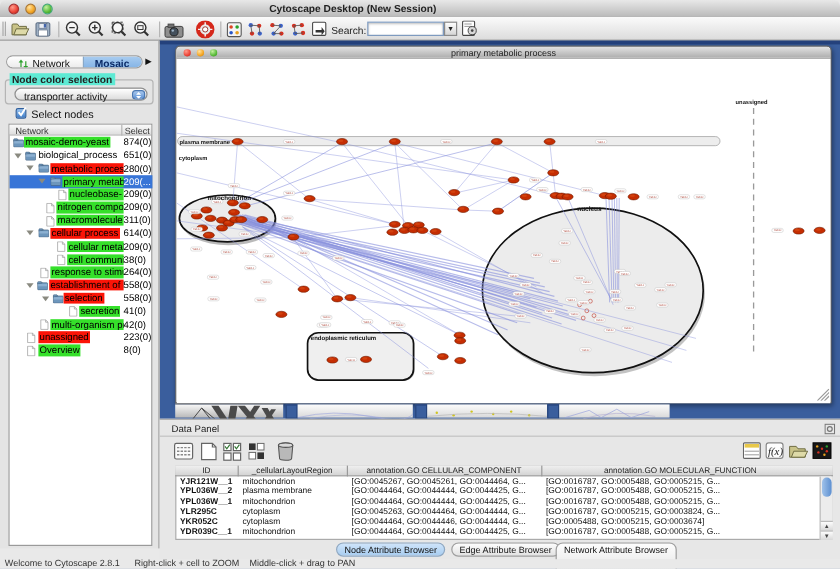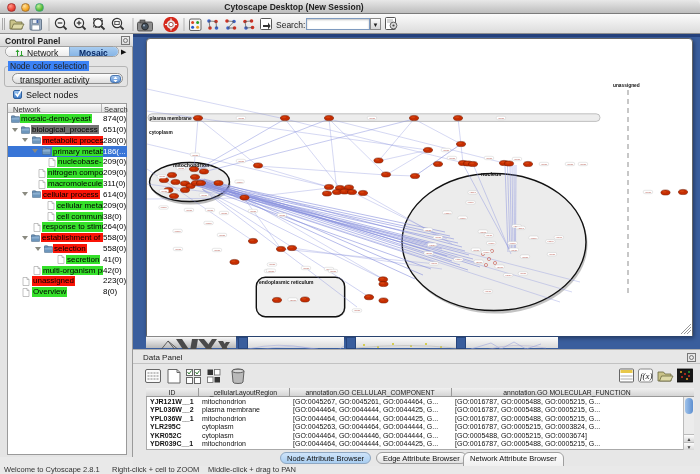--- a/index.html
+++ b/index.html
@@ -127,20 +127,26 @@
       <line x1="2" y1="5" x2="8" y2="5" stroke="#888" stroke-width="0.7"></line>
       <circle cx="8.5" cy="8.5" r="3.4" fill="#d8d8d8" stroke="#444" stroke-width="0.8"></circle>
       <circle cx="8.5" cy="8.5" r="1.1" fill="#444"></circle>
     </svg>
 </div>
 
 <div class="abs" style="left:133px;top:34px;width:567px;height:315px;background:#3a5e9d;border-top:2px solid #24417c"></div>
 <div class="abs" style="left:133px;top:34px;width:567px;height:3px;background:#24417c"></div>
 
 <div class="abs" style="left:146px;top:38px;width:547px;height:298px;background:#fff;border:1px solid #666;border-radius:4px 4px 0 0;box-shadow:1px 2px 4px rgba(0,0,0,0.4)">
+  <div class="abs" style="left:0;top:0;width:545px;height:9.5px;background:linear-gradient(#e2e2e2,#aeaeae);border-bottom:1px solid #808080;border-radius:3.5px 3.5px 0 0">
+    <div class="abs" style="left:6px;top:2.2px;width:5.5px;height:5.5px;border-radius:50%;background:radial-gradient(circle at 35% 30%,#ff9a8a,#ec4437 60%,#b1221a)"></div>
+    <div class="abs" style="left:17px;top:2.2px;width:5.5px;height:5.5px;border-radius:50%;background:radial-gradient(circle at 35% 30%,#ffe2a0,#f5a623 60%,#c07d12)"></div>
+    <div class="abs" style="left:28px;top:2.2px;width:5.5px;height:5.5px;border-radius:50%;background:radial-gradient(circle at 35% 30%,#c4f0a0,#58bb39 60%,#3a8b1e)"></div>
+    <div class="abs" style="left:0;top:1px;width:545px;text-align:center;font-size:7.5px;color:#222">primary metabolic process</div>
+  </div>
   <div class="abs" style="left:0;top:10px;width:545px;height:287px;overflow:hidden">
     <svg width="546" height="289" viewBox="0 0 546 289" style="position:absolute;left:0;top:0">
         <rect x="0" y="0" width="546" height="289" fill="#ffffff"></rect>
         <ellipse cx="347" cy="194" rx="92" ry="69" fill="#111" opacity="0.25" transform="translate(1.5,1.5)"></ellipse>
         <ellipse cx="347" cy="193" rx="92" ry="68.5" fill="#ececec" stroke="#111" stroke-width="1.4"></ellipse>
         <ellipse cx="42.5" cy="134" rx="40" ry="20" fill="#181818" opacity="0.3" transform="translate(1,1.4)"></ellipse>
         <ellipse cx="42.5" cy="133" rx="40" ry="19.5" fill="#ececec" stroke="#111" stroke-width="1.4"></ellipse>
         <rect x="110.5" y="229.5" width="88" height="39" rx="9" fill="#181818" opacity="0.3"></rect>
         <rect x="109.3" y="228.3" width="88.3" height="39.4" rx="9" fill="#efefef" stroke="#111" stroke-width="1.4"></rect>
         <rect x="1" y="64.8" width="452" height="7.6" rx="3.8" fill="#ededed" stroke="#a9a9a9" stroke-width="0.7"></rect>
@@ -635,46 +641,39 @@
 </div>
 <div class="abs" style="left:456px;top:336.5px;width:10px;height:12px;background:#3a5e9d;border:1px solid #27457c"></div>
 <div class="abs" style="left:466px;top:337px;width:92px;height:11px;background:linear-gradient(#fcfcfc,#dadada)">
   <svg width="92" height="11" viewBox="0 0 92 11">
       <path d="M5 9 L25 3 L35 9 L48 2 L60 9 L75 4" fill="none" stroke="#99a2dd" stroke-width="0.7" opacity="0.8"></path>
       <path d="M20 10 Q45 2 80 8" fill="none" stroke="#a9a2cd" stroke-width="0.6" opacity="0.7"></path>
     </svg>
 </div>
 
 <div class="abs" style="left:0;top:34px;width:133px;height:423px;background:#e4e4e4;border-right:1px solid #9a9a9a">
-  <div class="abs" style="left:0;top:0;width:133px;height:13px;background:linear-gradient(#f2f2f2,#d8d8d8);border-bottom:1px solid #aaa">
-    <div class="abs" style="left:5px;top:2px;font-size:8.5px;font-weight:bold;color:#222">Control Panel</div>
-    <svg class="abs" style="right:3px;top:2px" width="9" height="9" viewBox="0 0 9 9">
-        <rect x="0.5" y="0.5" width="8" height="8" fill="none" stroke="#777" stroke-width="1"></rect>
-        <circle cx="4.5" cy="4.5" r="2" fill="none" stroke="#777" stroke-width="1"></circle>
-      </svg>
-  </div>
 
   <div class="abs" style="left:5px;top:12px;width:114px;height:11px;background:#fff;border:1px solid #9f9f9f;border-radius:6px;overflow:hidden">
     <div class="abs" style="left:0;top:0;width:63px;height:11px;background:linear-gradient(#fff,#e8e8e8)">
       <svg class="abs" style="left:9px;top:1.5px" width="9" height="9" viewBox="0 0 9 9">
           <path d="M2.5 0.5 L4.5 3 L0.5 3 Z" fill="#2ca02c"></path>
           <path d="M6.5 8.5 L8.5 6 L4.5 6 Z" fill="#2ca02c"></path>
           <line x1="2.5" y1="2" x2="2.5" y2="7" stroke="#2ca02c" stroke-width="1"></line>
           <line x1="6.5" y1="2" x2="6.5" y2="7" stroke="#2ca02c" stroke-width="1"></line>
         </svg>
       <div class="abs" style="left:21px;top:1px;font-size:8.5px;color:#111">Network</div>
     </div>
     <div class="abs" style="left:63px;top:0;width:51px;height:11px;background:linear-gradient(#a8ccf0,#7fb0e4);border-left:1px solid #88a8c8">
       <div class="abs" style="left:9px;top:1px;font-size:8.5px;font-weight:bold;color:#0a2a66">Mosaic</div>
     </div>
   </div>
   <div class="abs" style="left:121px;top:13px;width:11px;height:10px;font-size:7px;color:#111;line-height:10px">▶</div>
 
   <div class="abs" style="left:4px;top:32px;width:124px;height:21px;border:1px solid #b5b5b5;border-radius:3px"></div>
-  <div class="abs" style="left:8px;top:27px;background:#3b82f6;padding:0 2px;font-size:8.5px;font-weight:normal;color:#222">Node color selection</div>
+  <div class="abs" style="left:8px;top:27px;background:#5eead4;padding:0 2px;font-size:8.5px;font-weight:bold;color:#222">Node color selection</div>
 
   <div class="abs" style="left:12px;top:39px;width:111px;height:10.5px;background:linear-gradient(#fff,#dcdcdc);border:1px solid #8f8f8f;border-radius:5.5px">
     <div class="abs" style="left:7px;top:0.5px;font-size:8.5px;color:#111">transporter activity</div>
     <div class="abs" style="right:1px;top:0.5px;width:11px;height:8.5px;overflow:hidden;background:linear-gradient(#a8c8ee,#5f93d6);border:1px solid #4a77b2;border-radius:3px">
       <svg width="9" height="7" viewBox="0 0 9 7" style="display:block;margin:0 auto">
           <path d="M4.5 0.6 L6.6 2.9 L2.4 2.9 Z" fill="#fff"></path>
           <path d="M4.5 6.4 L6.6 4.1 L2.4 4.1 Z" fill="#fff"></path>
         </svg>
     </div>
   </div>
@@ -682,56 +681,56 @@
   <div class="abs" style="left:13px;top:55.5px;width:9px;height:9px;background:linear-gradient(#9cc6f2,#3d7cc8);border:1px solid #2f5f9e;border-radius:2px">
     <svg width="9" height="11" viewBox="0 0 9 11" style="position:absolute;left:0;top:-2.5px">
         <path d="M1.5 5.5 L3.5 8 L7.5 1.5" fill="none" stroke="#fff" stroke-width="1.6"></path>
       </svg>
   </div>
   <div class="abs" style="left:26px;top:55.5px;font-size:9px;color:#111">Select nodes</div>
 
   <div class="abs" style="left:7px;top:69px;width:120px;height:352px;background:#fff;border:1px solid #9a9a9a"></div>
   <div class="abs" style="left:8px;top:70px;width:118px;height:8.5px;background:linear-gradient(#fafafa,#dedede);border-bottom:1px solid #b5b5b5">
     <div class="abs" style="left:5px;top:0.5px;font-size:7.5px;color:#333">Network</div>
-    <div class="abs" style="left:96px;top:0.5px;font-size:7.5px;color:#333">Search</div>
+    <div class="abs" style="left:96px;top:0.5px;font-size:7.5px;color:#333">Select</div>
     <div class="abs" style="left:93px;top:0;width:1px;height:8.5px;background:#b5b5b5"></div>
   </div>
   <div class="abs" style="left:0;top:-34px;width:133px;height:474px">
       <svg style="position:absolute;left:11px;top:114.7px" width="9" height="8" viewBox="0 0 9 8">
         <rect x="0.3" y="1.6" width="8.4" height="6" rx="0.8" fill="#6d96bc" stroke="#44617e" stroke-width="0.5"></rect>
         <path d="M0.3 2.6 L0.3 1.4 Q0.3 0.7 1 0.7 L3.4 0.7 L4.2 1.8 Z" fill="#6d96bc" stroke="#44617e" stroke-width="0.5"></path>
         <rect x="0.8" y="2.6" width="7.4" height="2" fill="#8fb3d4" opacity="0.9"></rect>
       </svg>
       <div style="position:absolute;left:20px;top:114.1px;height:9.4px;line-height:9.4px;background:#35e02a;color:#000;font-size:8px;padding:0 1px;white-space:nowrap;overflow:hidden;max-width:83px">mosaic-demo-yeast</div>
       <div style="position:absolute;left:103px;top:114.1px;height:9.4px;line-height:9.4px;color:#000;font-size:8px;white-space:nowrap">874(0)</div>
       <div style="position:absolute;left:12px;top:127.52px;width:0;height:0;border-left:3.5px solid transparent;border-right:3.5px solid transparent;border-top:4.5px solid #8a8a80"></div>
       <svg style="position:absolute;left:21px;top:125.52px" width="9" height="8" viewBox="0 0 9 8">
         <rect x="0.3" y="1.6" width="8.4" height="6" rx="0.8" fill="#6d96bc" stroke="#44617e" stroke-width="0.5"></rect>
         <path d="M0.3 2.6 L0.3 1.4 Q0.3 0.7 1 0.7 L3.4 0.7 L4.2 1.8 Z" fill="#6d96bc" stroke="#44617e" stroke-width="0.5"></path>
         <rect x="0.8" y="2.6" width="7.4" height="2" fill="#8fb3d4" opacity="0.9"></rect>
       </svg>
-      <div style="position:absolute;left:31px;top:124.9px;height:9.4px;line-height:9.4px;background:#737373;color:#000;font-size:8px;padding:0 1px;white-space:nowrap;overflow:hidden;max-width:72px">biological_process</div>
+      <div style="position:absolute;left:31px;top:124.9px;height:9.4px;line-height:9.4px;background:#ffffff;color:#000;font-size:8px;padding:0 1px;white-space:nowrap;overflow:hidden;max-width:72px">biological_process</div>
       <div style="position:absolute;left:103px;top:124.9px;height:9.4px;line-height:9.4px;color:#000;font-size:8px;white-space:nowrap">651(0)</div>
       <div style="position:absolute;left:22px;top:138.33999999999997px;width:0;height:0;border-left:3.5px solid transparent;border-right:3.5px solid transparent;border-top:4.5px solid #8a8a80"></div>
       <svg style="position:absolute;left:32px;top:136.33999999999997px" width="9" height="8" viewBox="0 0 9 8">
         <rect x="0.3" y="1.6" width="8.4" height="6" rx="0.8" fill="#6d96bc" stroke="#44617e" stroke-width="0.5"></rect>
         <path d="M0.3 2.6 L0.3 1.4 Q0.3 0.7 1 0.7 L3.4 0.7 L4.2 1.8 Z" fill="#6d96bc" stroke="#44617e" stroke-width="0.5"></path>
         <rect x="0.8" y="2.6" width="7.4" height="2" fill="#8fb3d4" opacity="0.9"></rect>
       </svg>
       <div style="position:absolute;left:42px;top:135.7px;height:9.4px;line-height:9.4px;background:#fb1407;color:#000;font-size:8px;padding:0 1px;white-space:nowrap;overflow:hidden;max-width:61px">metabolic process</div>
       <div style="position:absolute;left:103px;top:135.7px;height:9.4px;line-height:9.4px;color:#000;font-size:8px;white-space:nowrap">280(0)</div>
       <div style="position:absolute;left:8px;top:146.0px;width:119px;height:10.8px;background:#3875d7"></div>
       <div style="position:absolute;left:32px;top:149.16px;width:0;height:0;border-left:3.5px solid transparent;border-right:3.5px solid transparent;border-top:4.5px solid #8a8a80"></div>
       <svg style="position:absolute;left:42px;top:147.16px" width="9" height="8" viewBox="0 0 9 8">
         <rect x="0.3" y="1.6" width="8.4" height="6" rx="0.8" fill="#6d96bc" stroke="#44617e" stroke-width="0.5"></rect>
         <path d="M0.3 2.6 L0.3 1.4 Q0.3 0.7 1 0.7 L3.4 0.7 L4.2 1.8 Z" fill="#6d96bc" stroke="#44617e" stroke-width="0.5"></path>
         <rect x="0.8" y="2.6" width="7.4" height="2" fill="#8fb3d4" opacity="0.9"></rect>
       </svg>
       <div style="position:absolute;left:52px;top:146.6px;height:9.4px;line-height:9.4px;background:#35e02a;color:#000;font-size:8px;padding:0 1px;white-space:nowrap;overflow:hidden;max-width:51px">primary metabo</div>
-      <div style="position:absolute;left:103px;top:146.6px;height:9.4px;line-height:9.4px;color:#fff;font-size:8px;white-space:nowrap">186(...</div>
+      <div style="position:absolute;left:103px;top:146.6px;height:9.4px;line-height:9.4px;color:#fff;font-size:8px;white-space:nowrap">209(...</div>
       <svg style="position:absolute;left:48px;top:157.98px" width="8" height="9" viewBox="0 0 8 9">
         <path d="M1 0.5 H5 L7 2.5 V8.5 H1 Z" fill="#fff" stroke="#9a9a9a" stroke-width="0.6"></path>
         <path d="M5 0.5 L5 2.5 L7 2.5" fill="none" stroke="#9a9a9a" stroke-width="0.6"></path>
       </svg>
       <div style="position:absolute;left:57px;top:157.4px;height:9.4px;line-height:9.4px;background:#35e02a;color:#000;font-size:8px;padding:0 1px;white-space:nowrap;overflow:hidden;max-width:46px">nucleobase-</div>
       <div style="position:absolute;left:103px;top:157.4px;height:9.4px;line-height:9.4px;color:#000;font-size:8px;white-space:nowrap">209(0)</div>
       <svg style="position:absolute;left:38px;top:168.79999999999998px" width="8" height="9" viewBox="0 0 8 9">
         <path d="M1 0.5 H5 L7 2.5 V8.5 H1 Z" fill="#fff" stroke="#9a9a9a" stroke-width="0.6"></path>
         <path d="M5 0.5 L5 2.5 L7 2.5" fill="none" stroke="#9a9a9a" stroke-width="0.6"></path>
       </svg>

